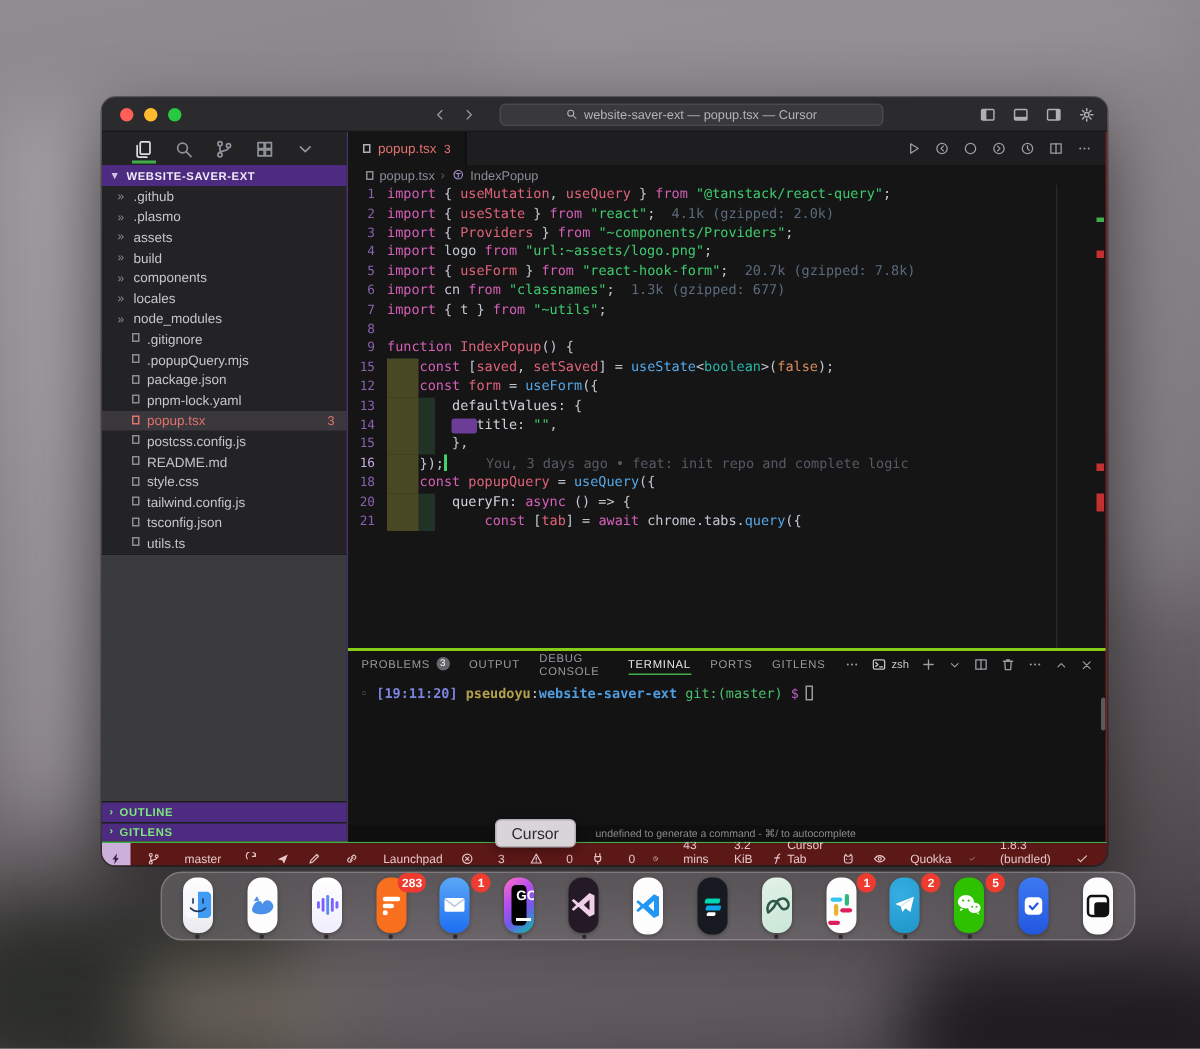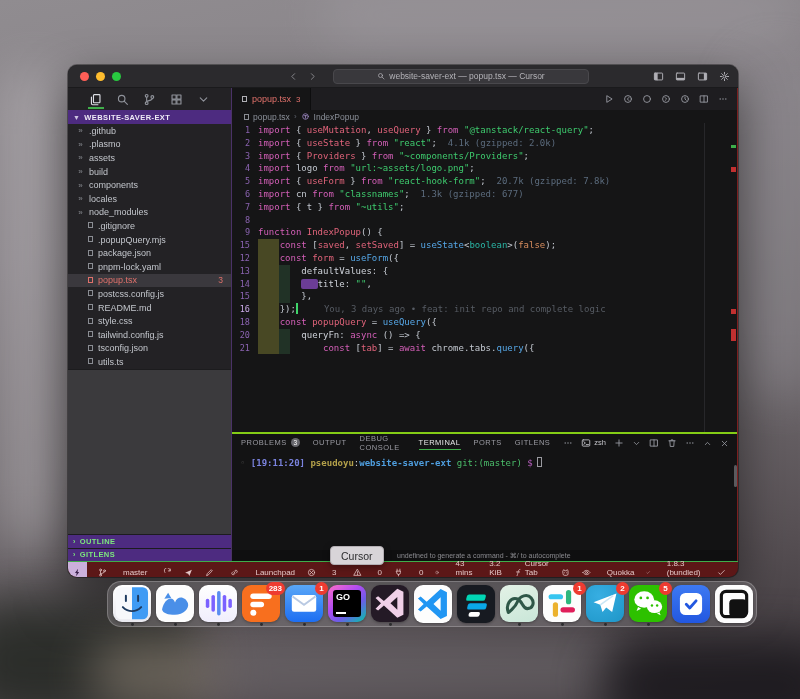--- a/index.html
+++ b/index.html
@@ -100,21 +100,21 @@
   .icon svg{width:100%;height:100%;display:block;}
   .i8{width:8px;height:8px}.i9{width:9px;height:9px}.i10{width:10px;height:10px}
   .i11{width:11px;height:11px}.i13{width:13px;height:13px}
   
   .tooltip{position:absolute;left:330px;top:546px;z-index:30;background:#d8d4d8;color:#2c2c2e;font-size:10.5px;
     padding:2.5px 10px;border-radius:4px;border:1px solid #b3aeb3;box-shadow:0 2px 7px rgba(0,0,0,.35);}
   
   .dock{position:absolute;left:62px;top:581px;width:650px;height:46px;z-index:20;border-radius:14px;
     background:rgba(128,124,128,.45);border:1px solid rgba(255,255,255,.22);display:flex;gap:5px;padding:3px 5px 0 5px;margin-left:45px;}
   .dock-item{position:relative;width:38px;display:flex;flex-direction:column;align-items:center;}
-  .dock-ic{width:38px;height:38px;border-radius:9px;position:relative;overflow:hidden;box-shadow:0 1px 3px rgba(0,0,0,.3);text-align:right;}
+  .dock-ic{width:20px;height:38px;border-radius:9px;position:relative;overflow:hidden;box-shadow:0 1px 3px rgba(0,0,0,.3);text-align:right;}
   .dock-ic svg{position:absolute;inset:0;width:100%;height:100%;}
   .dock-badge{position:absolute;top:-3px;right:-5px;min-width:13px;height:13px;background:#ee3b30;color:#fff;
     border-radius:7px;font-size:8px;font-weight:bold;display:flex;align-items:center;justify-content:center;padding:0 3px;z-index:3;}
   .dock-dot{width:3px;height:3px;border-radius:50%;background:#2e2e30;margin-top:1.5px;}
 </style>
 </head>
 <body>
 
 <div class="desktop">
 

